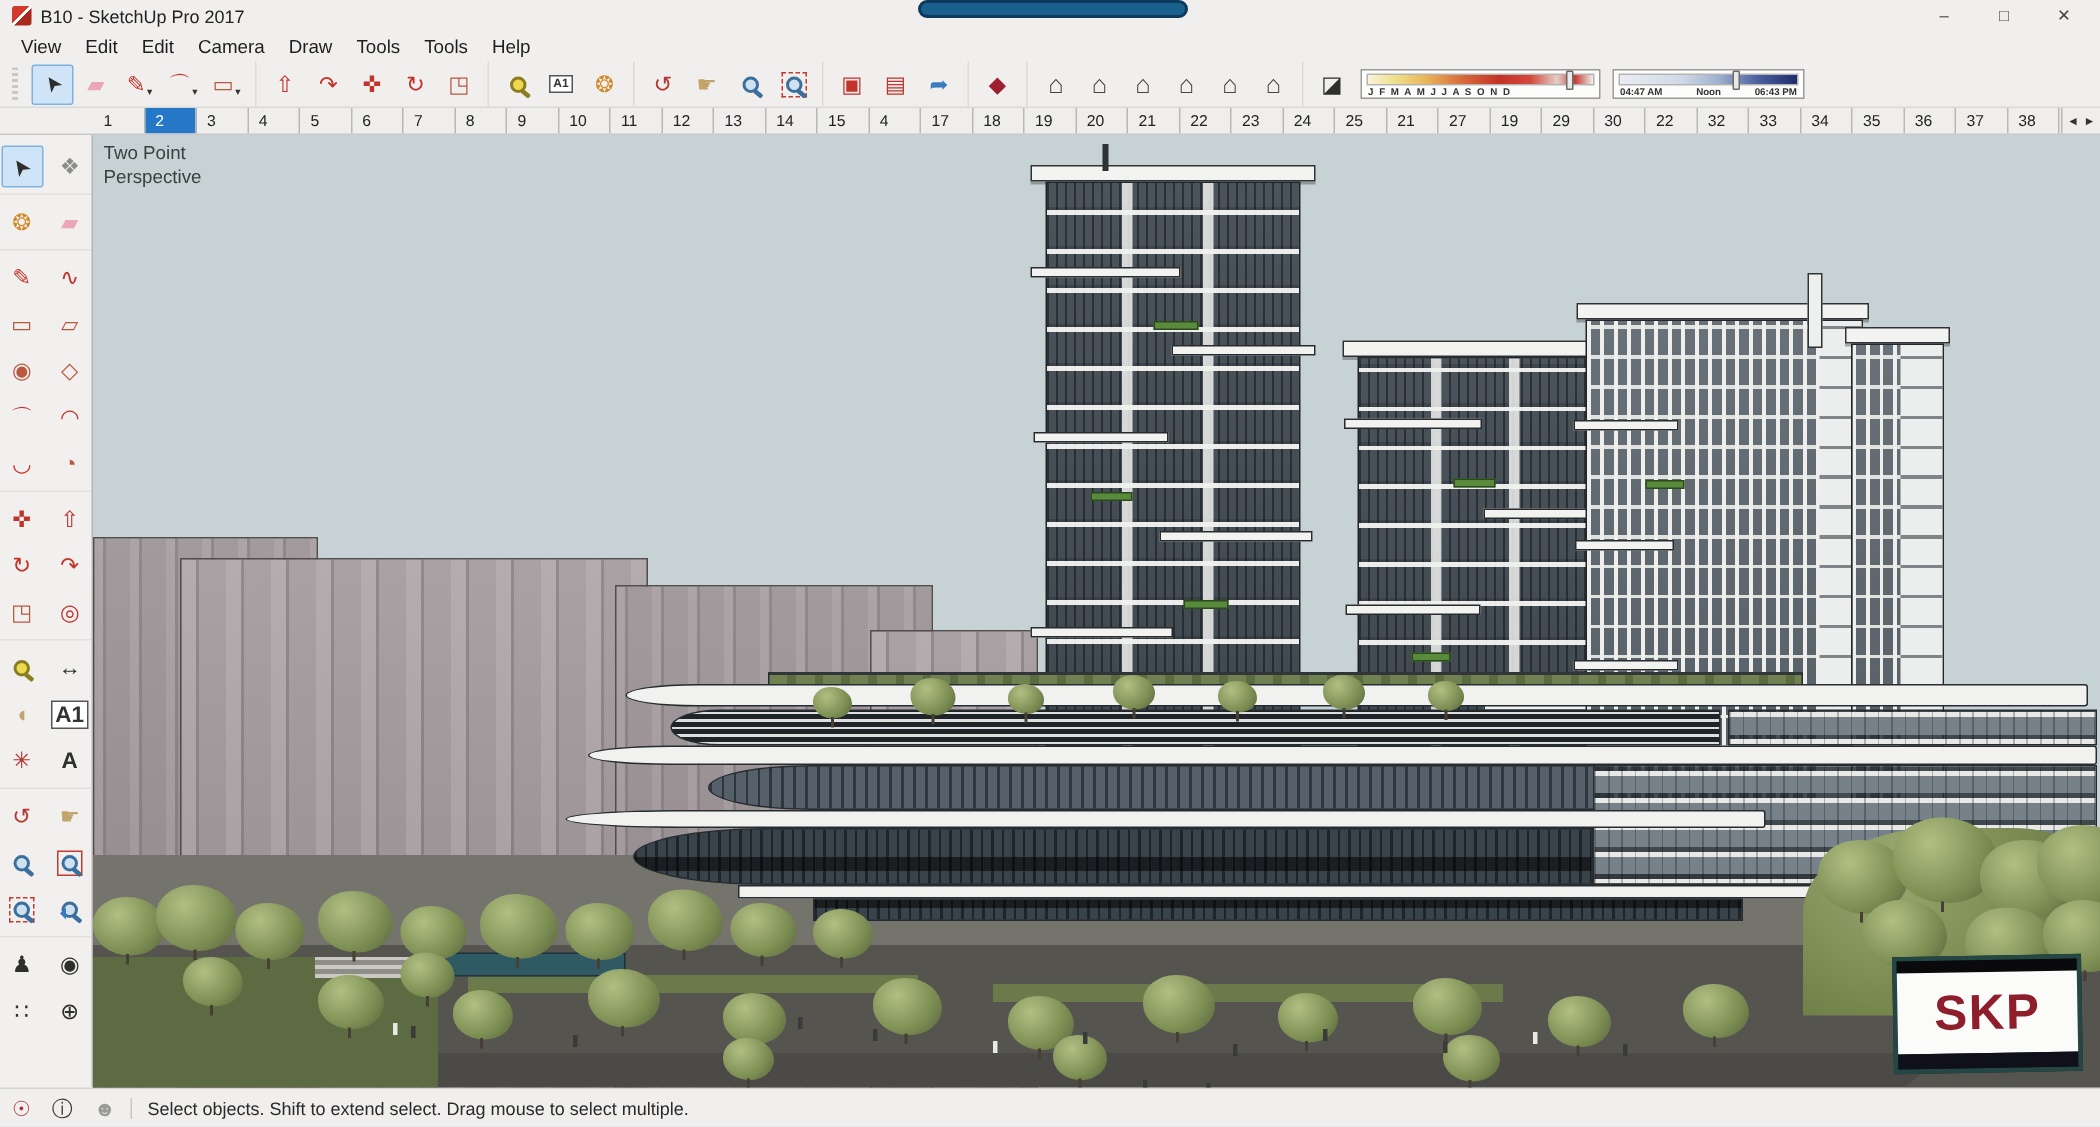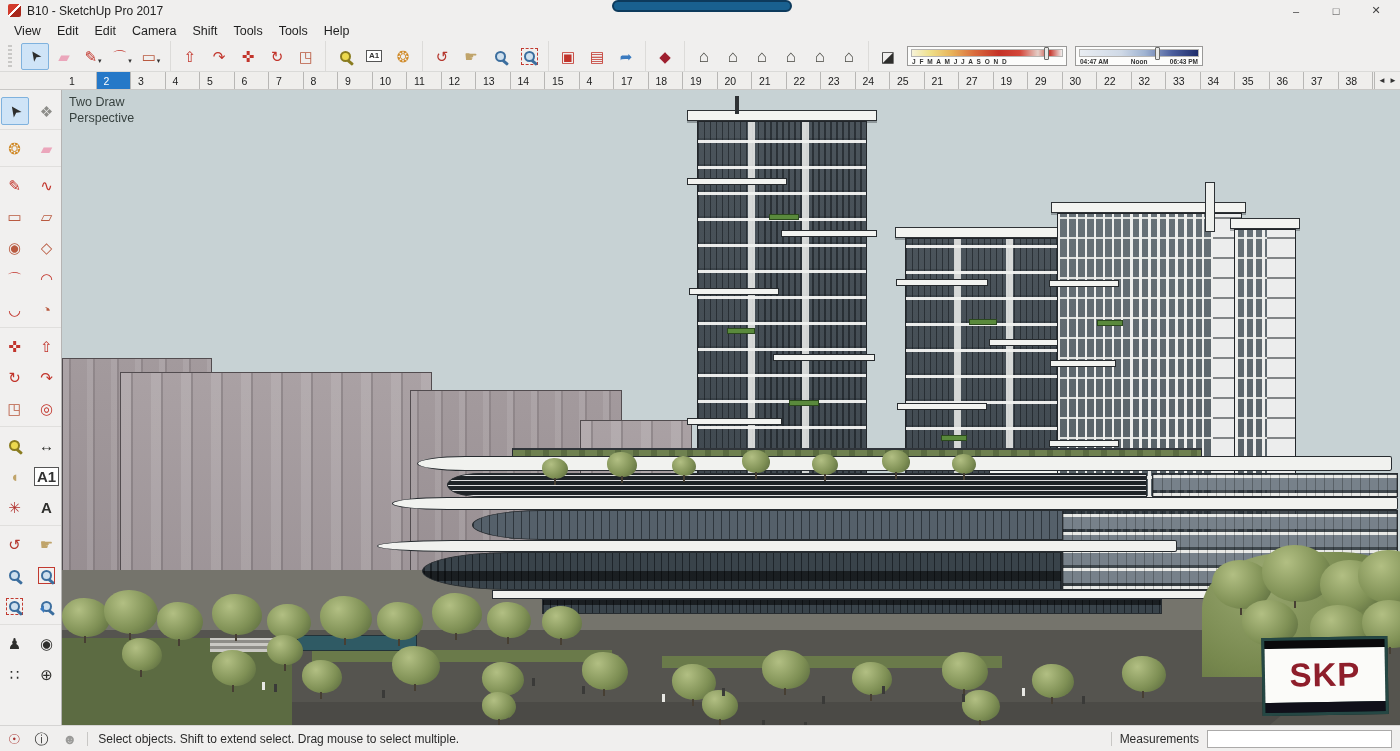--- a/index.html
+++ b/index.html
@@ -176,21 +176,21 @@
   <div class="menubar">
 
       <span class="menu-item">View</span>
 
       <span class="menu-item">Edit</span>
 
       <span class="menu-item">Edit</span>
 
       <span class="menu-item">Camera</span>
 
-      <span class="menu-item">Shift</span>
+      <span class="menu-item">Draw</span>
 
       <span class="menu-item">Tools</span>
 
       <span class="menu-item">Tools</span>
 
       <span class="menu-item">Help</span>
     </div>
 
   <div class="toolbar">
     <div class="tb-group">
@@ -635,21 +635,21 @@
           <div class="lt-btn">
             <span class="glyph ic-ink">∷</span>
           </div>
           <div class="lt-btn">
             <span class="glyph ic-ink">⊕</span>
           </div>
         </div>
     </div>
 
     <div class="viewport" id="scene">
-      <div class="vp-label">Two Draw Perspective</div>
+      <div class="vp-label">Two Point Perspective</div>
 
       <div class="ctx" style="left:0;top:268px;width:150px;height:370px"></div>
       <div class="ctx c2" style="left:58px;top:282px;width:312px;height:356px"></div>
       <div class="ctx" style="left:348px;top:300px;width:212px;height:338px"></div>
       <div class="ctx c2" style="left:518px;top:330px;width:112px;height:306px"></div>
       <div class="ctx" style="left:1248px;top:462px;width:90px;height:60px;z-index:5"></div>
 
       <div class="tower" style="left:635px;top:28px;width:170px;height:442px">
         <div class="cap"></div>
         <div style="position:absolute;left:38px;top:-22px;width:4px;height:18px;background:#2e3235"></div>
@@ -779,20 +779,15 @@
     <div style="display:flex;gap:14px;align-items:center">
 
         <span class="st-icon st-red">☉</span>
 
         <span class="st-icon st-ink">ⓘ</span>
 
         <span class="st-icon st-gray">☻</span>
       </div>
     <span class="st-div"></span>
     <span class="st-msg">Select objects. Shift to extend select. Drag mouse to select multiple.</span>
-    <div class="st-right">
-      <span class="st-div"></span>
-      <span class="st-meas-label">Measurements</span>
-      <input class="st-meas-input" value="" style="">
-    </div>
   </div>
 
 </div>
 
 </body></html>

